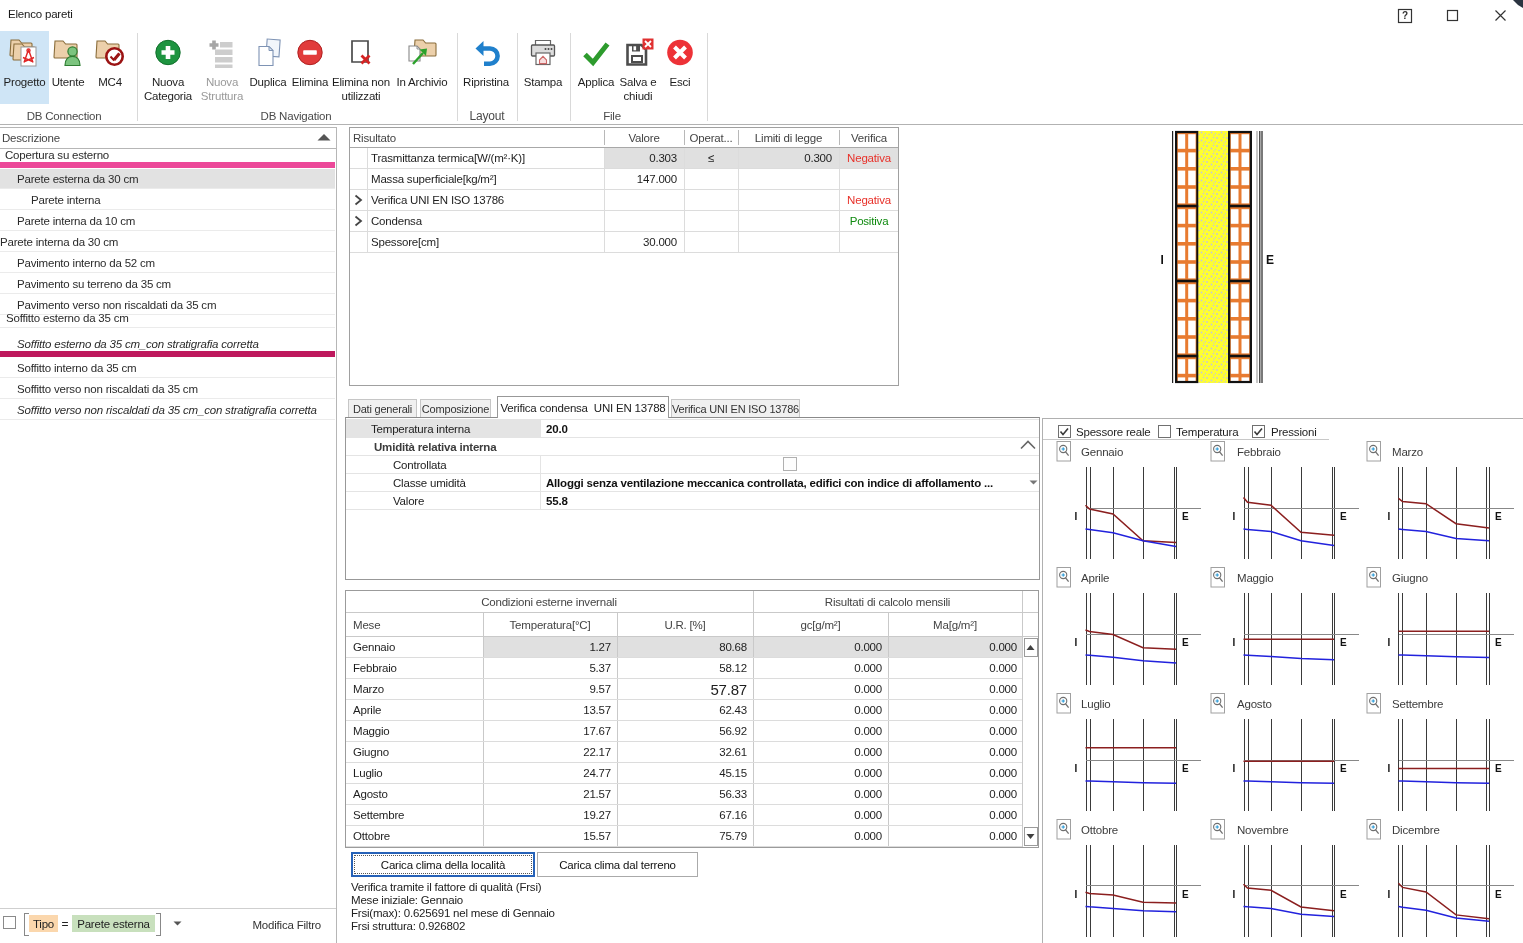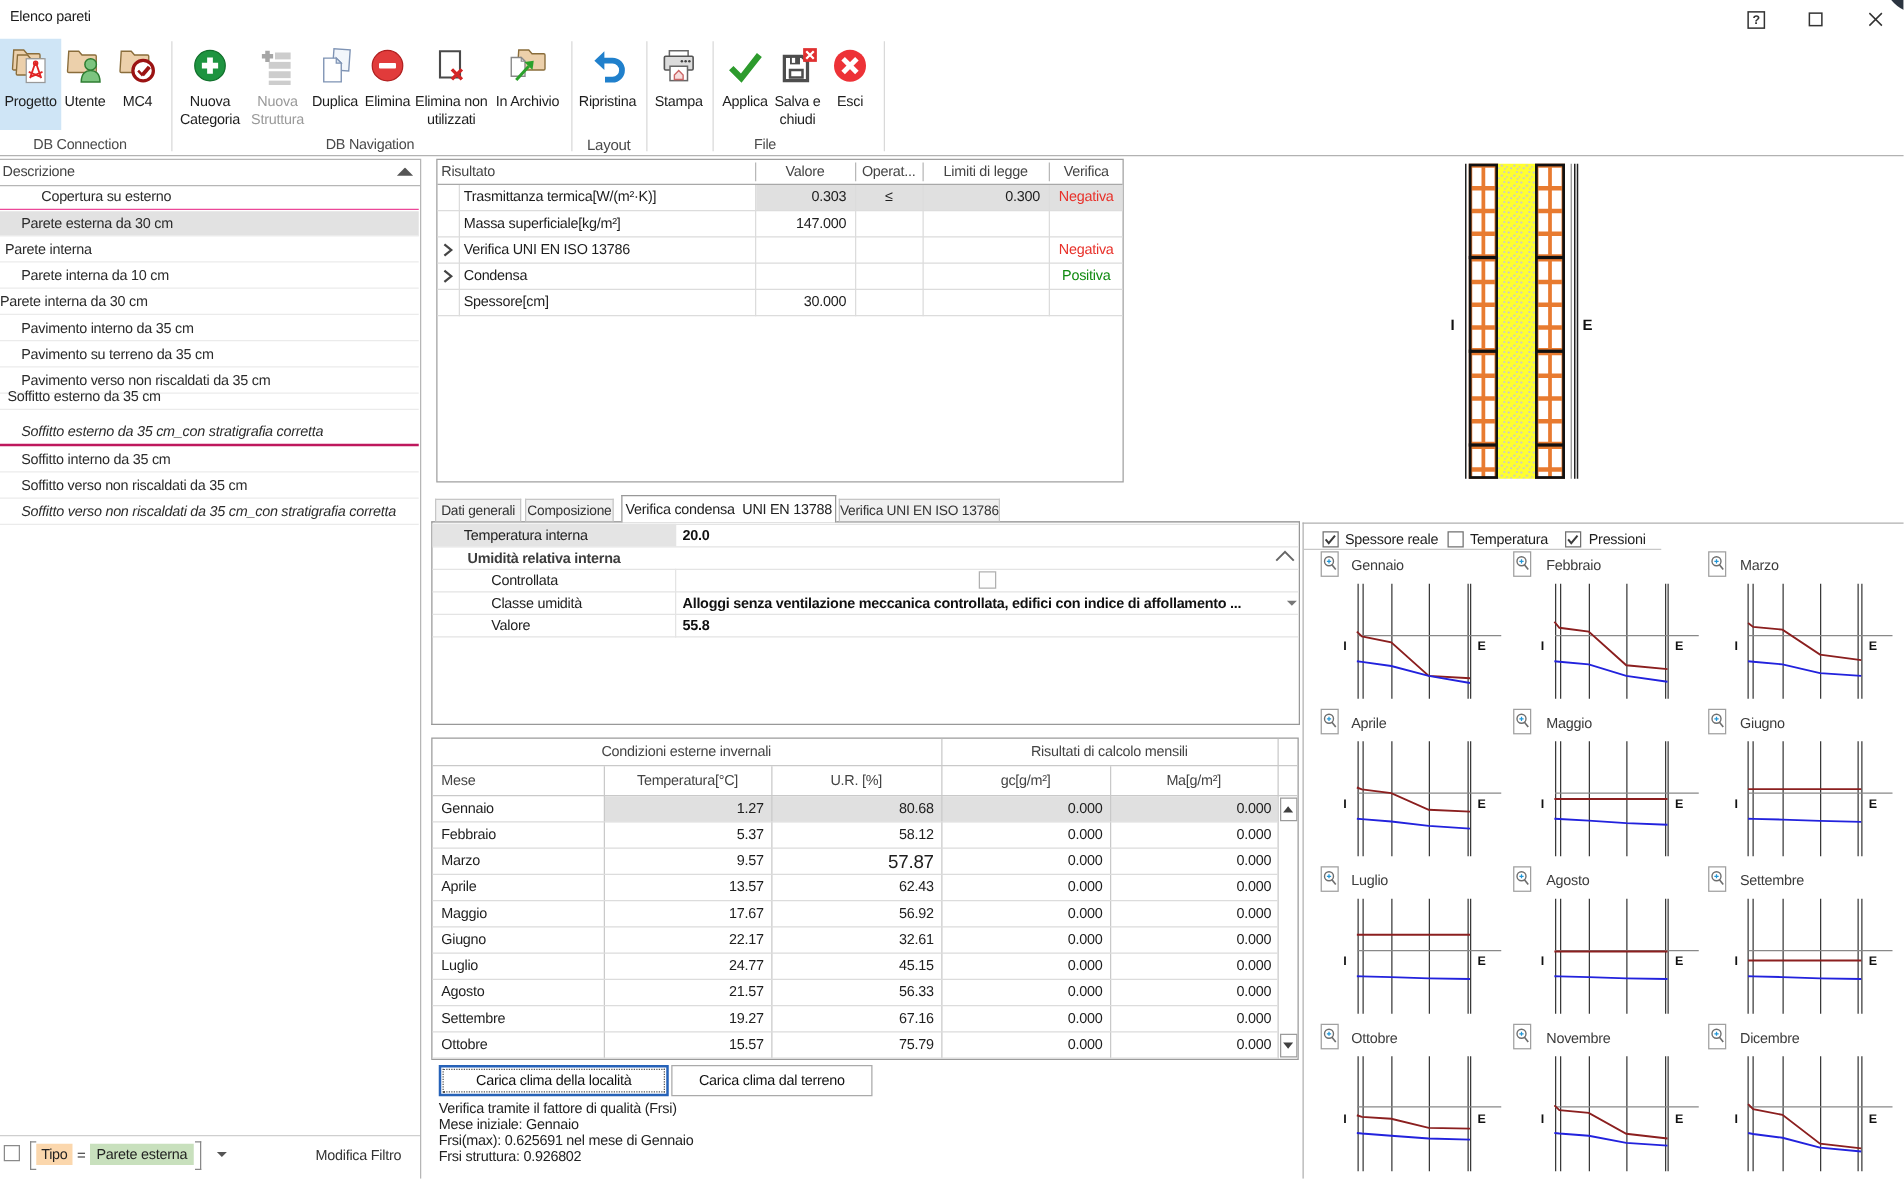--- a/index.html
+++ b/index.html
@@ -127,30 +127,30 @@
 <div class="a ct" style="left:236.0px;top:109px;width:120px;height:14px;font-size:11.5px;color:#4a4a4a">DB Navigation</div>
 <div class="a ct" style="left:427.0px;top:109px;width:120px;height:14px;font-size:12px;color:#4a4a4a">Layout</div>
 <div class="a ct" style="left:552.0px;top:109px;width:120px;height:14px;font-size:11.5px;color:#4a4a4a">File</div>
 <div class="a" style="left:0;top:124px;width:1523px;height:1px;background:#b2b2b2"></div>
 <div class="a" style="left:0;top:127px;width:336px;height:20px;border-top:1px solid #b6b6b6;border-bottom:1px solid #b6b6b6;background:#fff"></div>
 <div class="a lt hdr" style="left:2px;top:128px;height:19px;font-size:11.5px">Descrizione</div>
 <svg class="a" style="left:317px;top:134px" width="14" height="8">
     <path d="M7 0 L13.5 6.5 H0.5 Z" fill="#555"></path>
   </svg>
 <div class="a" style="left:336px;top:127px;width:1px;height:816px;background:#b6b6b6"></div>
-<div class="a lt" style="left:0;top:148px;width:335px;height:20px;border-bottom:1px solid #ec4899;padding-left:33px;box-sizing:border-box;font-size:11.5px;color:#2b2b2b">Copertura su esterno</div>
+<div class="a lt" style="left:0;top:148px;width:335px;height:20px;border-bottom:6px solid #ec4899;padding-left:5px;box-sizing:border-box;font-size:11.5px;color:#2b2b2b">Copertura su esterno</div>
 <div class="a lt" style="left:0;top:169px;width:335px;height:20px;background:#e2e2e2;border-bottom:1px solid #ebebeb;padding-left:17px;box-sizing:border-box;font-size:11.5px;color:#2b2b2b">Parete esterna da 30 cm</div>
-<div class="a lt" style="left:0;top:190px;width:335px;height:20px;border-bottom:1px solid #ebebeb;padding-left:4px;box-sizing:border-box;font-size:11.5px;color:#2b2b2b">Parete interna</div>
+<div class="a lt" style="left:0;top:190px;width:335px;height:20px;border-bottom:1px solid #ebebeb;padding-left:31px;box-sizing:border-box;font-size:11.5px;color:#2b2b2b">Parete interna</div>
 <div class="a lt" style="left:0;top:211px;width:335px;height:20px;border-bottom:1px solid #ebebeb;padding-left:17px;box-sizing:border-box;font-size:11.5px;color:#2b2b2b">Parete interna da 10 cm</div>
 <div class="a lt" style="left:0;top:232px;width:335px;height:20px;border-bottom:1px solid #ebebeb;padding-left:0;box-sizing:border-box;font-size:11.5px;color:#2b2b2b">Parete interna da 30 cm</div>
-<div class="a lt" style="left:0;top:253px;width:335px;height:20px;border-bottom:1px solid #ebebeb;padding-left:17px;box-sizing:border-box;font-size:11.5px;color:#2b2b2b">Pavimento interno da 35 cm</div>
+<div class="a lt" style="left:0;top:253px;width:335px;height:20px;border-bottom:1px solid #ebebeb;padding-left:17px;box-sizing:border-box;font-size:11.5px;color:#2b2b2b">Pavimento interno da 52 cm</div>
 <div class="a lt" style="left:0;top:274px;width:335px;height:20px;border-bottom:1px solid #ebebeb;padding-left:17px;box-sizing:border-box;font-size:11.5px;color:#2b2b2b">Pavimento su terreno da 35 cm</div>
 <div class="a lt" style="left:0;top:295px;width:335px;height:20px;border-bottom:1px solid #ebebeb;padding-left:17px;box-sizing:border-box;font-size:11.5px;color:#2b2b2b">Pavimento verso non riscaldati da 35 cm</div>
 <div class="a lt" style="left:0;top:308px;width:335px;height:20px;border-bottom:1px solid #ebebeb;padding-left:6px;box-sizing:border-box;font-size:11.5px;color:#2b2b2b">Soffitto esterno da 35 cm</div>
-<div class="a lt" style="left:0;top:337px;width:335px;height:20px;font-style:italic;border-bottom:2px solid #be185d;padding-left:17px;box-sizing:border-box;font-size:11.5px;color:#2b2b2b">Soffitto esterno da 35 cm_con stratigrafia corretta</div>
+<div class="a lt" style="left:0;top:337px;width:335px;height:20px;font-style:italic;border-bottom:6px solid #be185d;padding-left:17px;box-sizing:border-box;font-size:11.5px;color:#2b2b2b">Soffitto esterno da 35 cm_con stratigrafia corretta</div>
 <div class="a lt" style="left:0;top:358px;width:335px;height:20px;border-bottom:1px solid #ebebeb;padding-left:17px;box-sizing:border-box;font-size:11.5px;color:#2b2b2b">Soffitto interno da 35 cm</div>
 <div class="a lt" style="left:0;top:379px;width:335px;height:20px;border-bottom:1px solid #ebebeb;padding-left:17px;box-sizing:border-box;font-size:11.5px;color:#2b2b2b">Soffitto verso non riscaldati da 35 cm</div>
 <div class="a lt" style="left:0;top:400px;width:335px;height:20px;font-style:italic;border-bottom:1px solid #ebebeb;padding-left:17px;box-sizing:border-box;font-size:11.5px;color:#2b2b2b">Soffitto verso non riscaldati da 35 cm_con stratigrafia corretta</div>
 <div class="a" style="left:0;top:908px;width:336px;height:1px;background:#cfcfcf"></div>
 <div class="a" style="left:3px;top:916px;width:13px;height:13px;border:1px solid #8a8a8a;background:#fff;box-sizing:border-box"></div>
 <div class="a" style="left:24px;top:913px;width:4px;height:21px;border-left:1px solid #888;border-top:1px solid #888;border-bottom:1px solid #888"></div>
 <div class="a ct" style="left:29px;top:915px;width:29px;height:17px;background:#fbd7ad;font-size:11.5px;color:#222">Tipo</div>
 <div class="a ct" style="left:58px;top:915px;width:14px;height:17px;font-size:12px;color:#222">=</div>
 <div class="a ct" style="left:72px;top:915px;width:83px;height:17px;background:#c8e0bd;font-size:11.5px;color:#222">Parete esterna</div>
 <div class="a" style="left:156px;top:913px;width:4px;height:21px;border-right:1px solid #888;border-top:1px solid #888;border-bottom:1px solid #888"></div>

